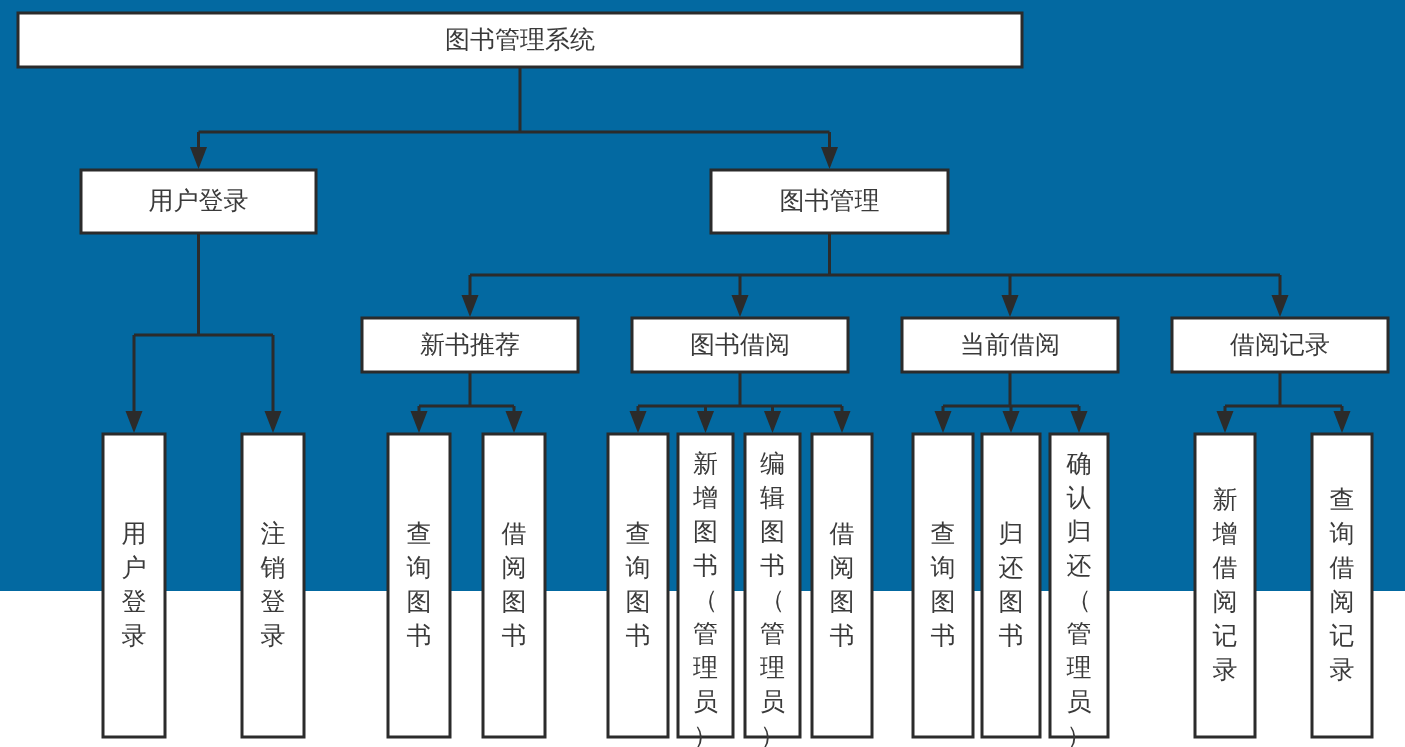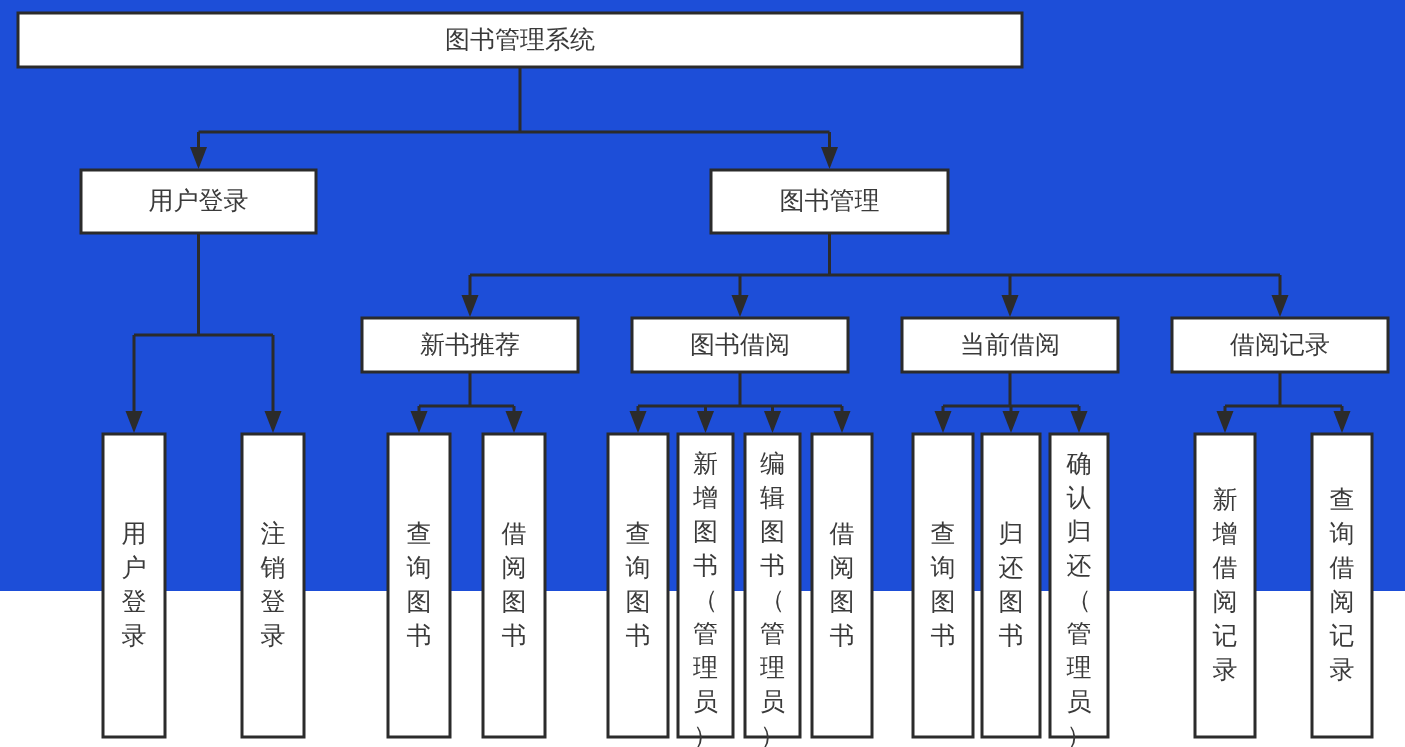--- a/index.html
+++ b/index.html
@@ -11,21 +11,21 @@
   body {
     width: 1405px;
     height: 747px;
     font-family: "Liberation Sans", "DejaVu Sans", sans-serif;
     overflow: hidden;
   }
   #diagram-root {
     position: relative;
     width: 1405px;
     height: 591px;
-    background: #1d4ed8;
+    background: #0369a1;
   }
   svg#tree-svg {
     position: absolute;
     left: 0;
     top: 0;
     width: 1405px;
     height: 747px;
     display: block;
   }
   .node-box {

